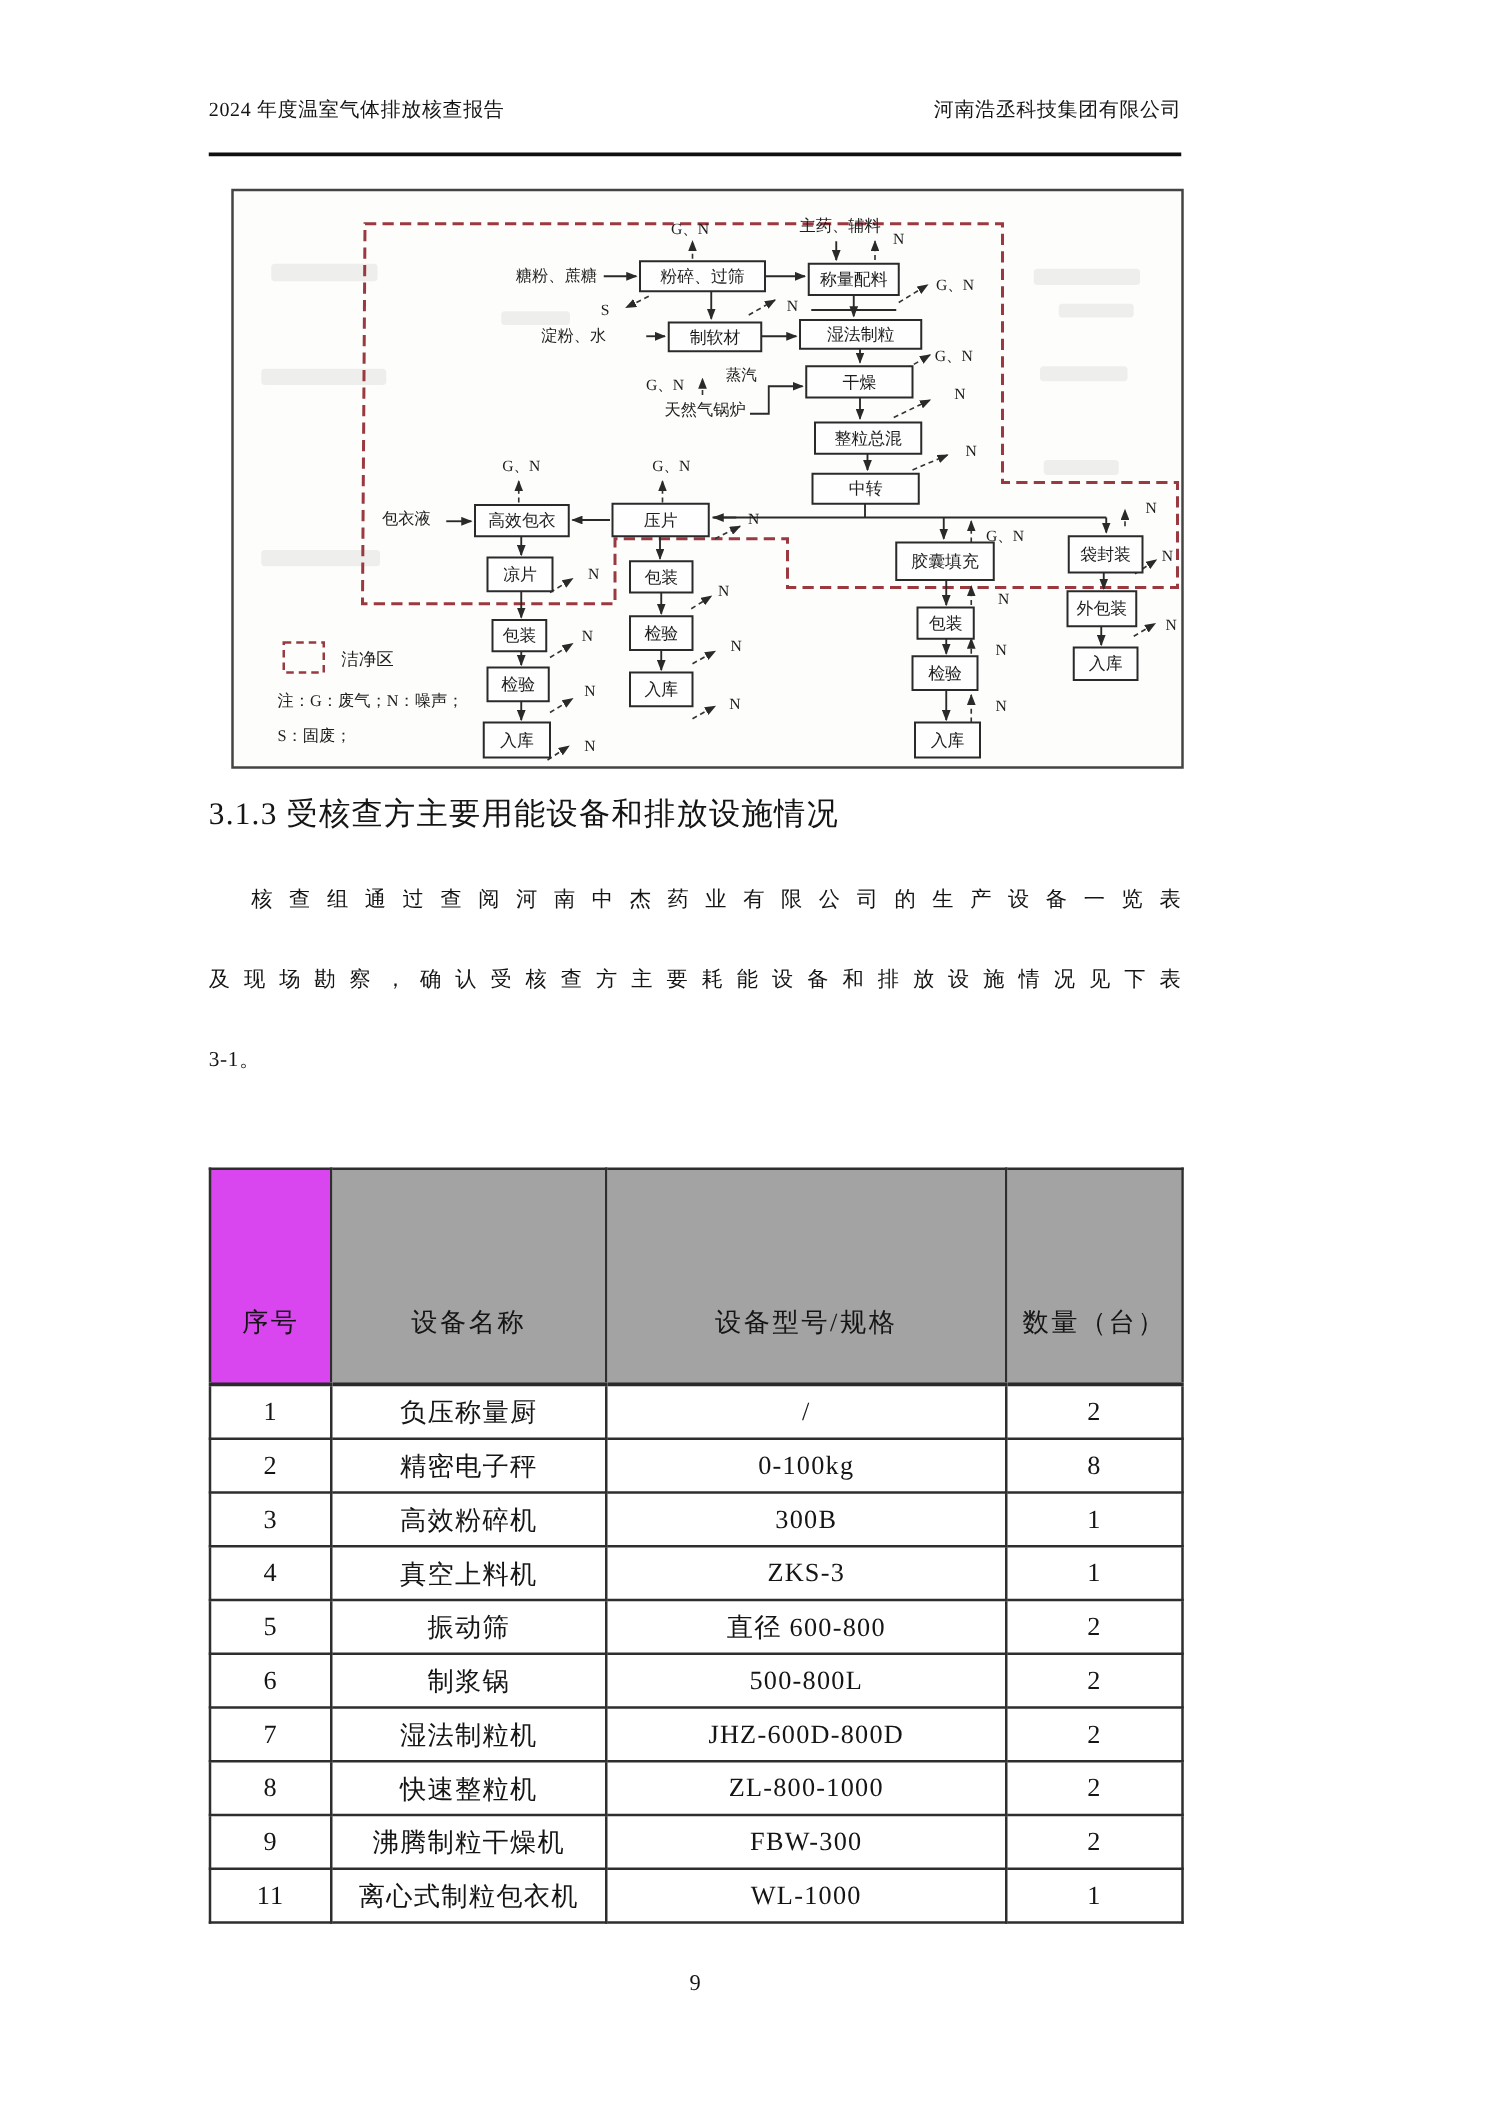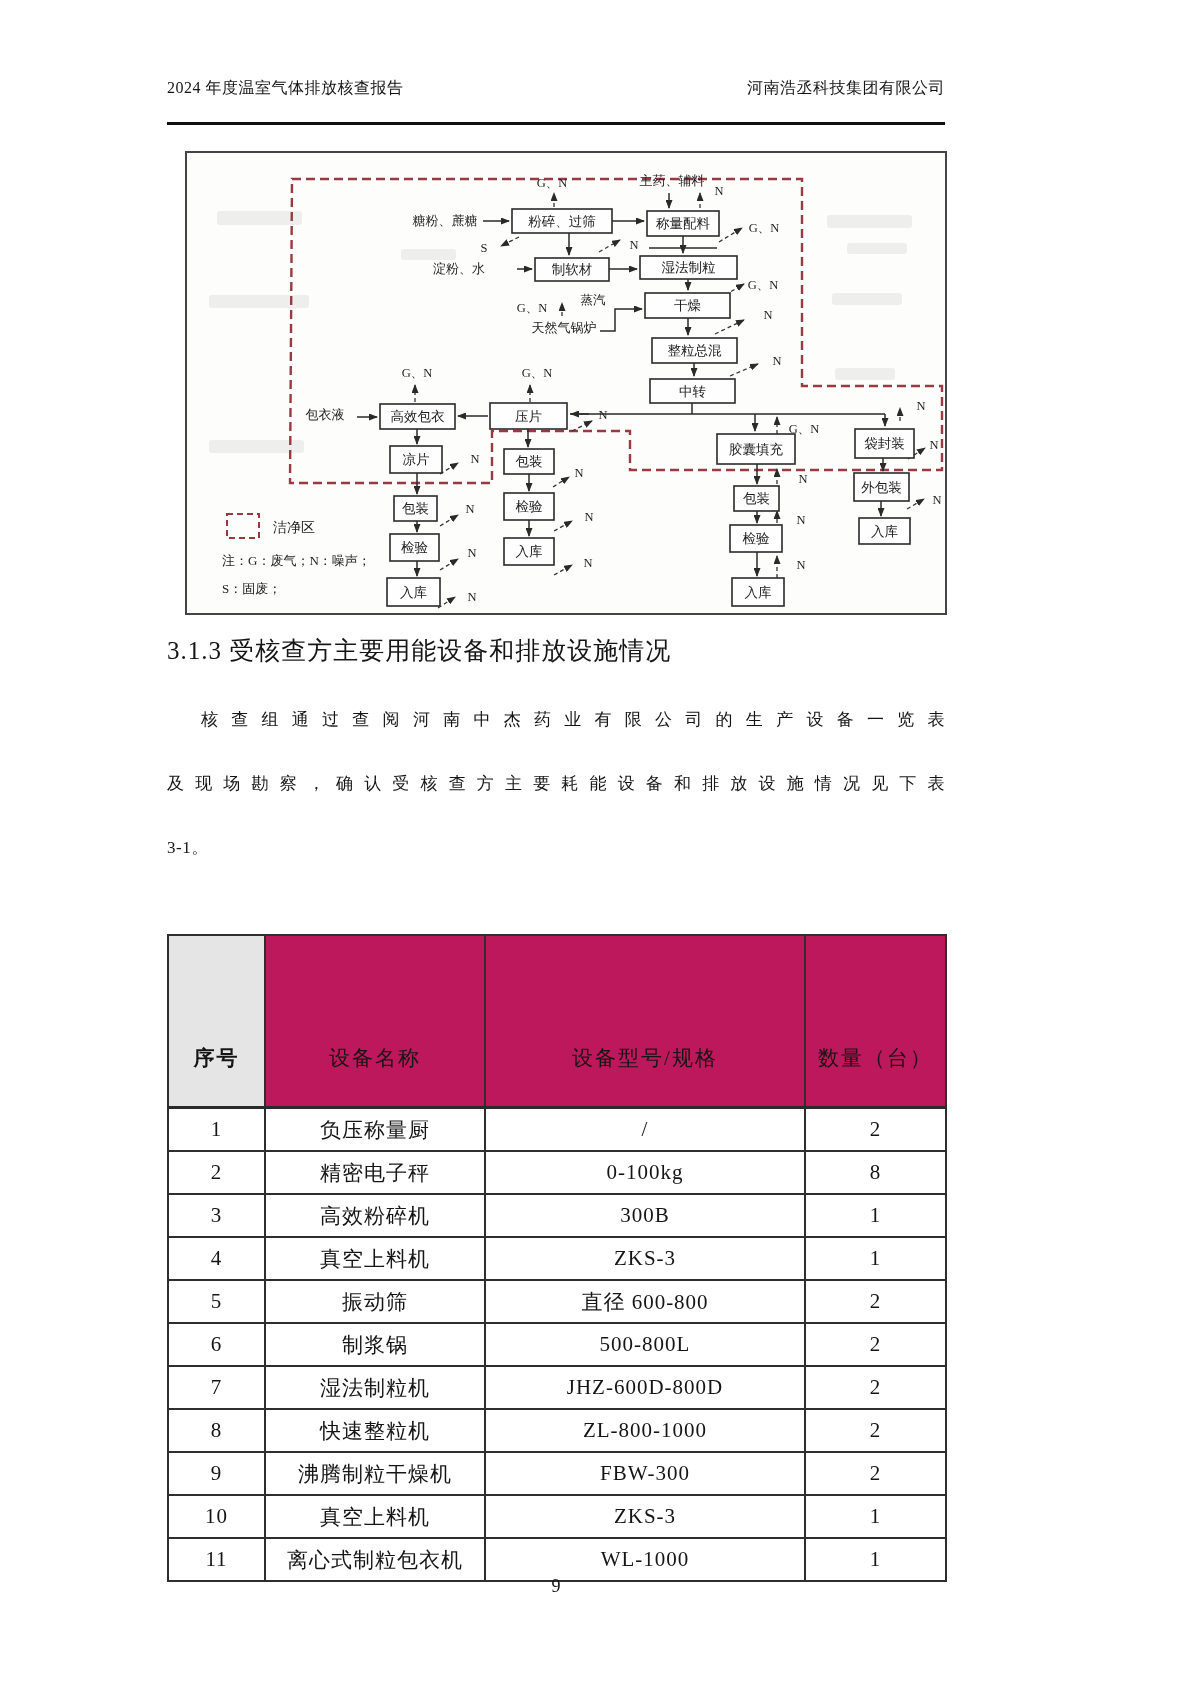--- a/index.html
+++ b/index.html
@@ -15,22 +15,22 @@
   .sec-heading{position:absolute;left:167px;top:634px;margin:0;font-size:25px;font-weight:normal;
         letter-spacing:1px;white-space:nowrap;}
   .para{position:absolute;left:167px;top:688px;width:778px;font-size:17px;line-height:64px;letter-spacing:.5px;}
   .para-line.just{text-align:justify;text-align-last:justify;}
   .para-line.indent{text-indent:2em;}
   .tbl-caption{position:absolute;left:167px;top:886px;width:778px;text-align:center;font-size:22px;letter-spacing:1px;}
   .equip-table{position:absolute;left:167px;top:934px;width:778px;border-collapse:collapse;
         table-layout:fixed;font-size:21px;background:#fff;}
   .equip-table th,.equip-table td{border:2px solid #2e2e2e;text-align:center;padding:0;overflow:hidden;}
   .equip-table thead th{height:136px;vertical-align:bottom;padding-bottom:34px;font-weight:normal;
-        background:#be185d;border-bottom:3px solid #2a2a2a;letter-spacing:2px;}
-  .equip-table thead th.first{background:#e5e5e5;font-weight:bold;}
+        background:#a3a3a3;border-bottom:3px solid #2a2a2a;letter-spacing:2px;}
+  .equip-table thead th.first{background:#d946ef;}
   .equip-table tbody td{height:41px;letter-spacing:1px;}
   .page-num{position:absolute;left:167px;top:1576px;width:778px;text-align:center;font-size:18px;}
 </style>
 </head>
 <body>
 
 <div class="page">
 
   <span class="h-left">2024 年度温室气体排放核查报告</span>
   <span class="h-right">河南浩丞科技集团有限公司</span>
@@ -267,26 +267,20 @@
           <td>ZL-800-1000</td>
           <td>2</td>
         </tr>
         <tr>
           <td>9</td>
           <td>沸腾制粒干燥机</td>
           <td>FBW-300</td>
           <td>2</td>
         </tr>
         <tr>
-          <td>10</td>
-          <td>真空上料机</td>
-          <td>ZKS-3</td>
-          <td>1</td>
-        </tr>
-        <tr>
           <td>11</td>
           <td>离心式制粒包衣机</td>
           <td>WL-1000</td>
           <td>1</td>
         </tr>
       </tbody>
   </table>
 
   <div class="page-num">9</div>
 </div>

